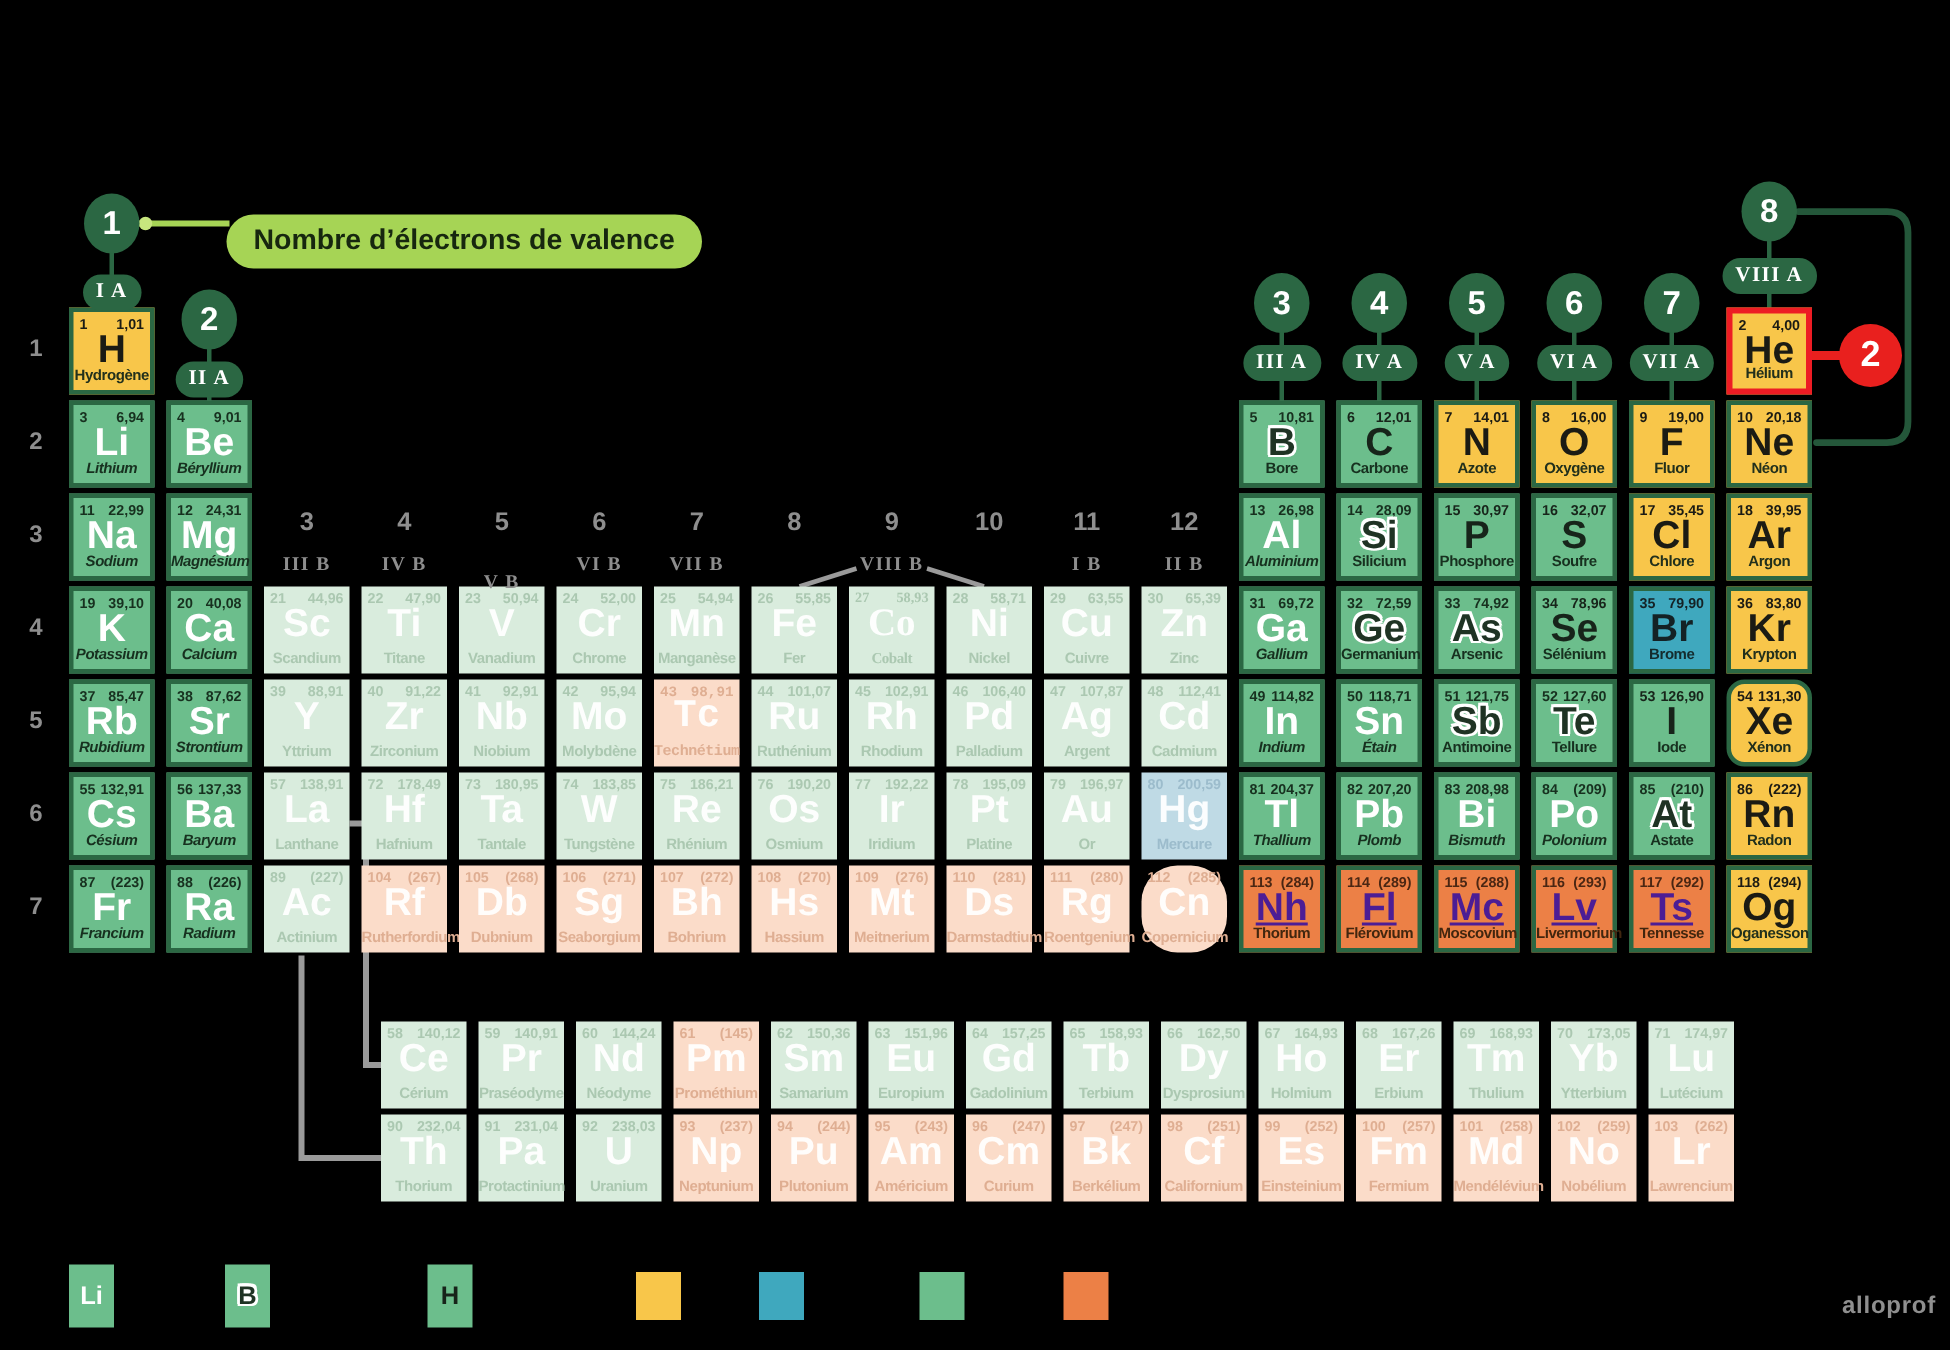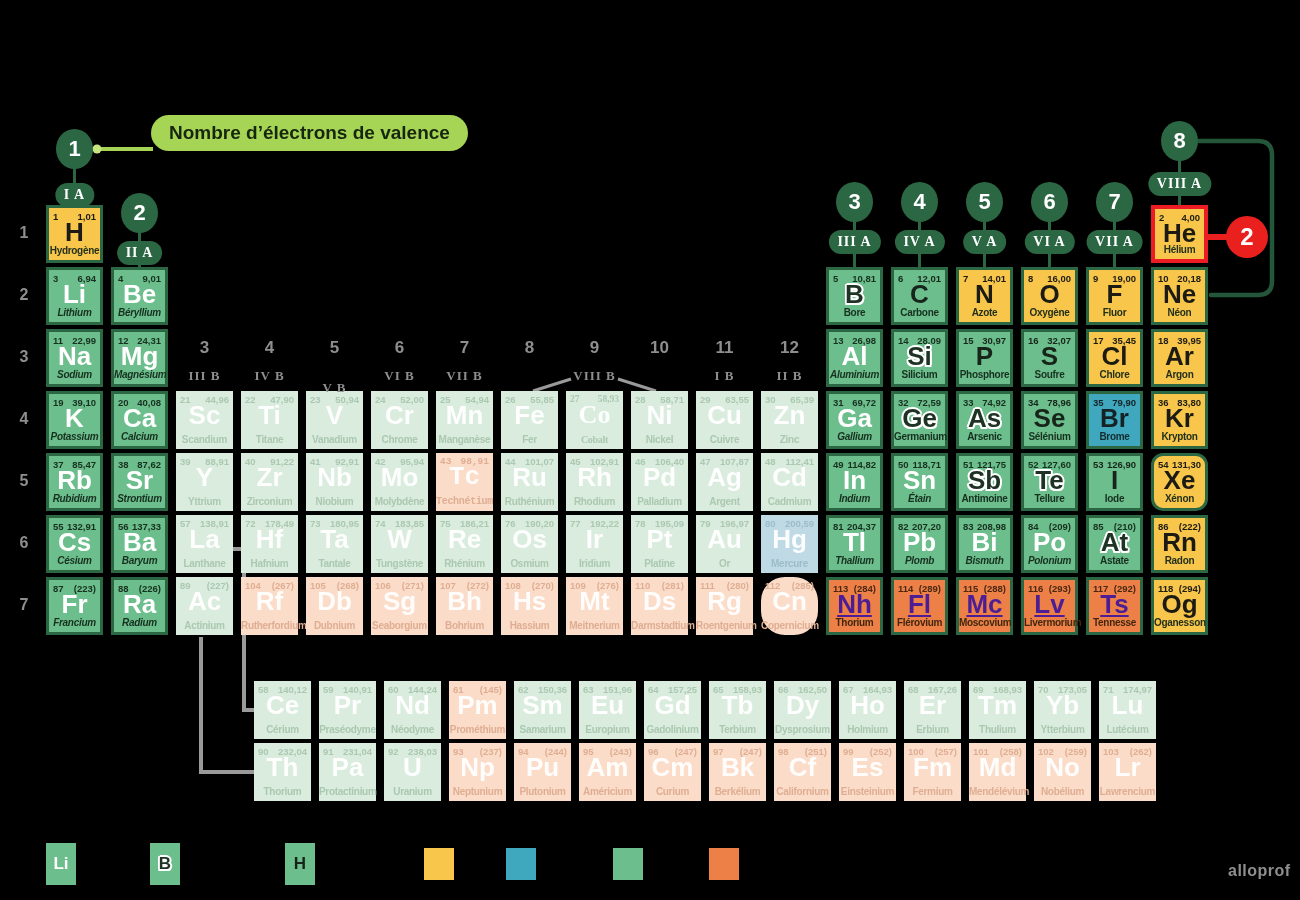--- a/index.html
+++ b/index.html
@@ -36,21 +36,21 @@
   .st-faded-salmon{background:#FBDCC9;} .st-faded-salmon .z,.st-faded-salmon .m,.st-faded-salmon .nm{color:#DFAE92;} .st-faded-salmon .sym{color:#FFFDFB;}
   .st-faded-blue{background:#BFDAE5;} .st-faded-blue .z,.st-faded-blue .m,.st-faded-blue .nm{color:#9CBCCC;} .st-faded-blue .sym{color:#FBFDFE;}
   
   .badge{position:absolute;z-index:3;width:37px;height:40px;border-radius:50%;background:#2B6743;
          color:#fff;font-size:22px;font-weight:700;display:flex;align-items:center;justify-content:center;}
   .badge-red{position:absolute;z-index:3;width:42px;height:42px;border-radius:50%;background:#E9201E;
          color:#fff;font-size:24px;font-weight:700;display:flex;align-items:center;justify-content:center;}
   .pill{position:absolute;z-index:3;height:24px;border-radius:13px;background:#2B6743;color:#fff;
         font-family:"Liberation Serif",serif;font-size:14px;font-weight:700;letter-spacing:1px;
         display:flex;align-items:center;justify-content:center;padding:0 9px;transform:translateX(-50%);}
-  .callout-pill{position:absolute;left:151px;top:115px;z-index:3;height:36px;border-radius:18px;
+  .callout-pill{position:absolute;left:151px;top:143px;z-index:3;height:36px;border-radius:18px;
         background:#A6D455;color:#17270F;font-size:19px;font-weight:700;display:flex;align-items:center;
         padding:0 18px;}
   
   .gnum{position:absolute;z-index:2;width:57px;text-align:center;color:#8E8E8E;font-size:17px;font-weight:700;}
   .grom{position:absolute;z-index:2;width:57px;text-align:center;color:#8E8E8E;font-size:13px;font-weight:700;
         font-family:"Liberation Serif",serif;letter-spacing:1px;}
   .pnum{position:absolute;left:14px;width:20px;text-align:center;z-index:2;color:#8E8E8E;font-size:16px;font-weight:700;}
   
   .lg-sq{position:absolute;top:843px;width:30px;height:42px;z-index:2;display:flex;align-items:center;justify-content:center;
          font-size:17px;font-weight:700;}

